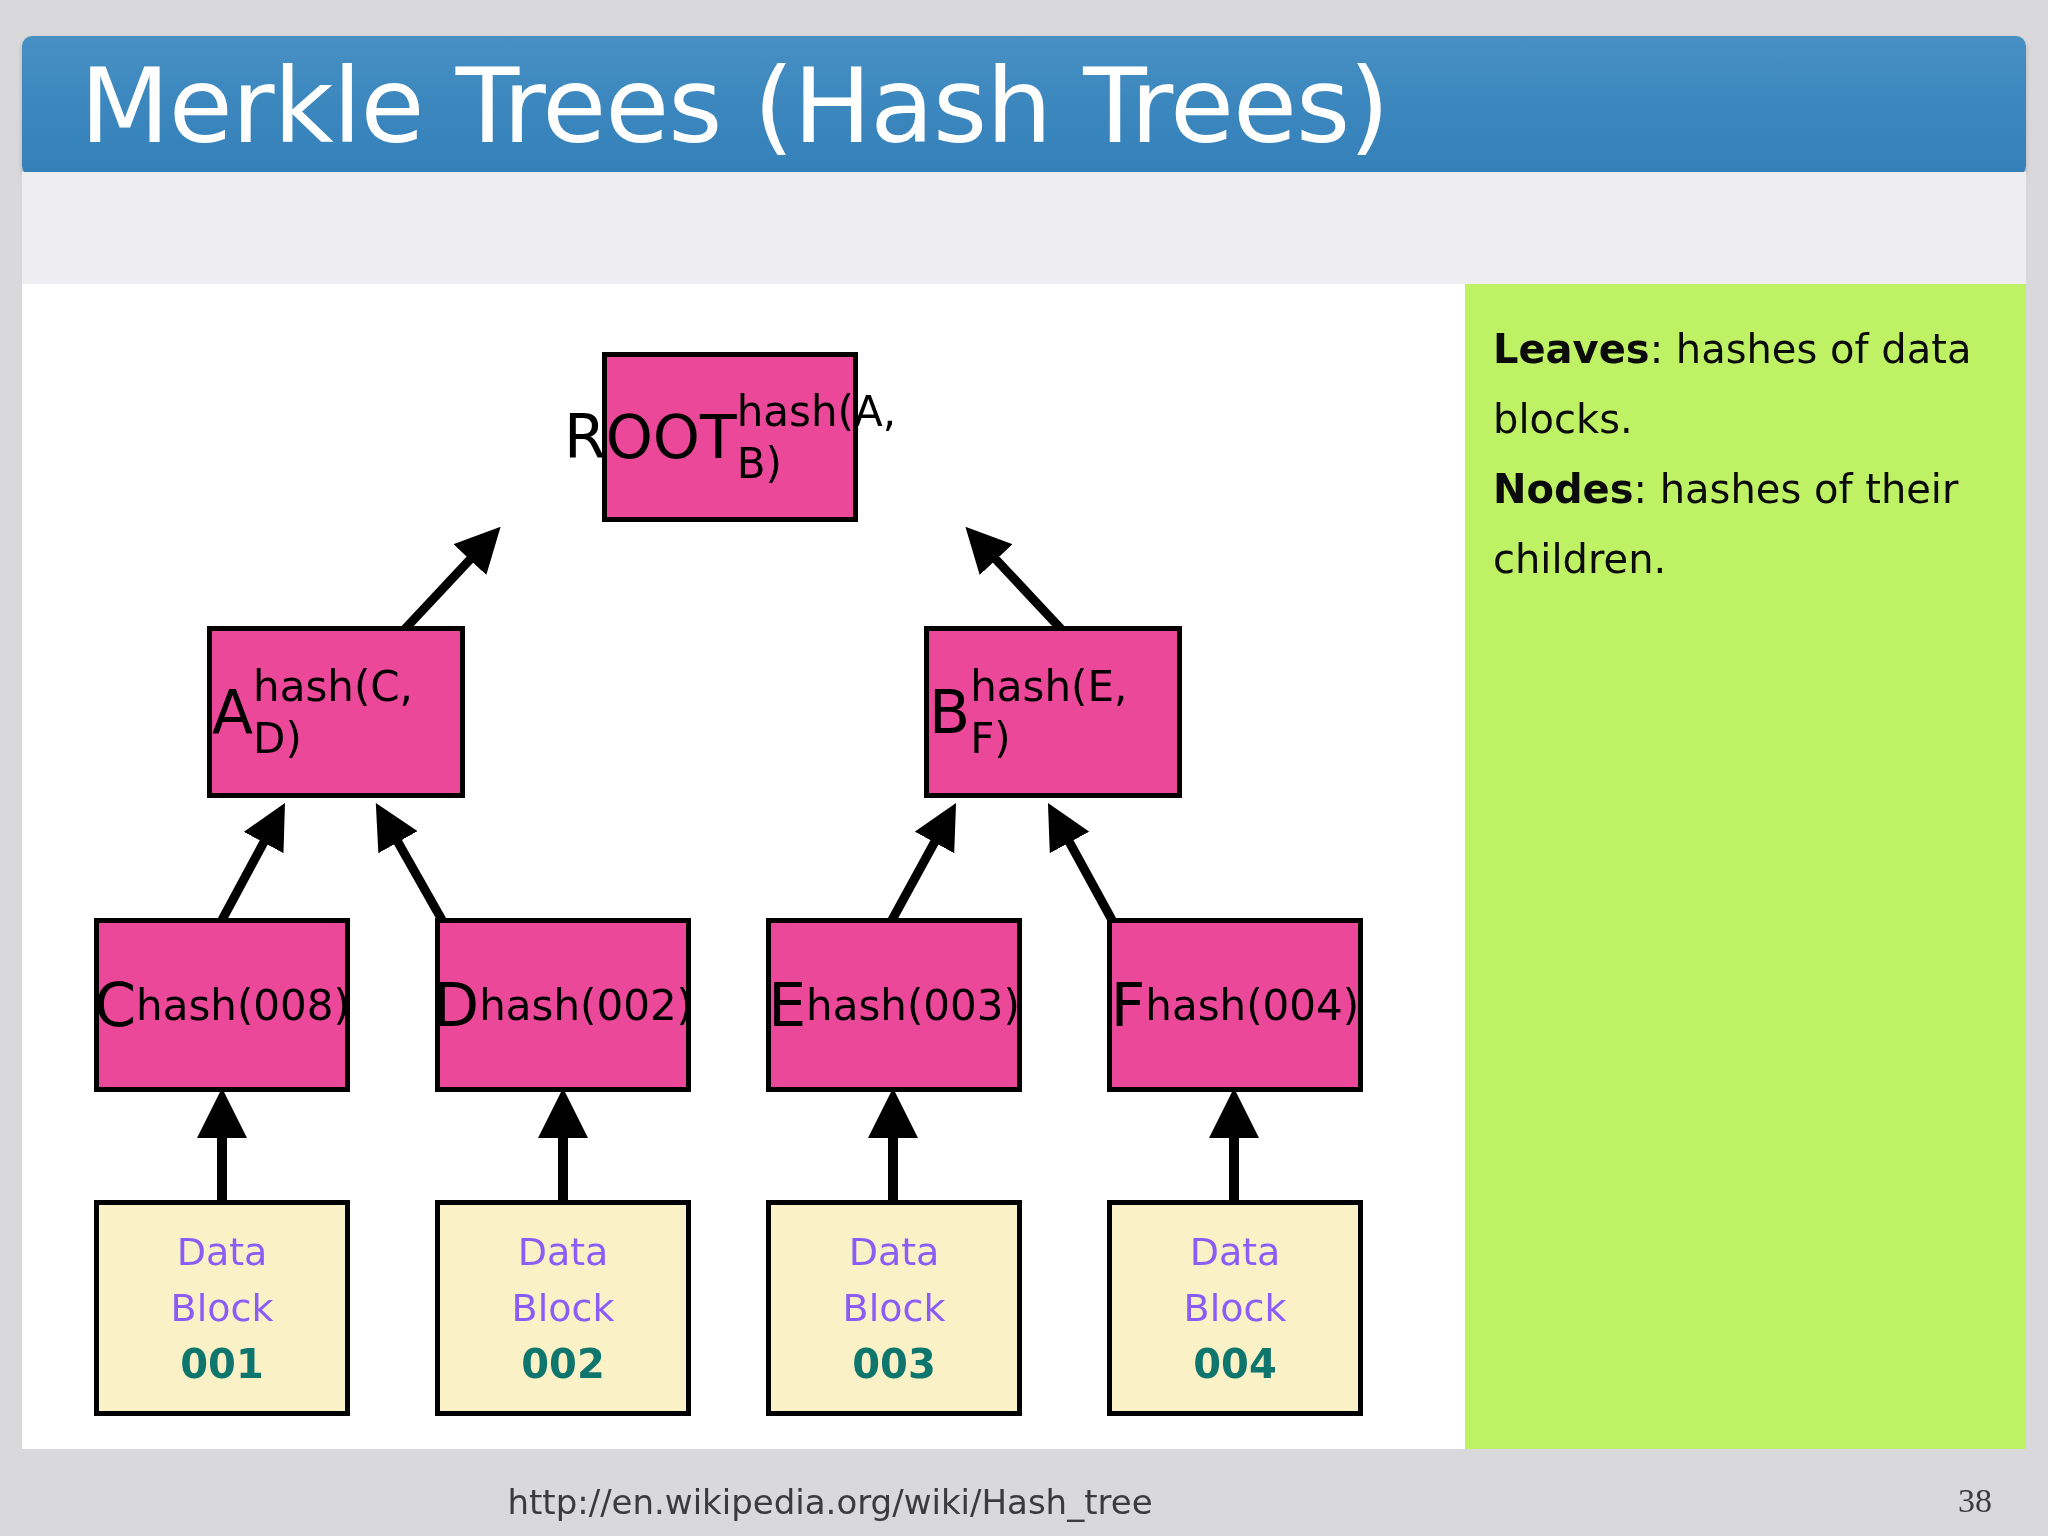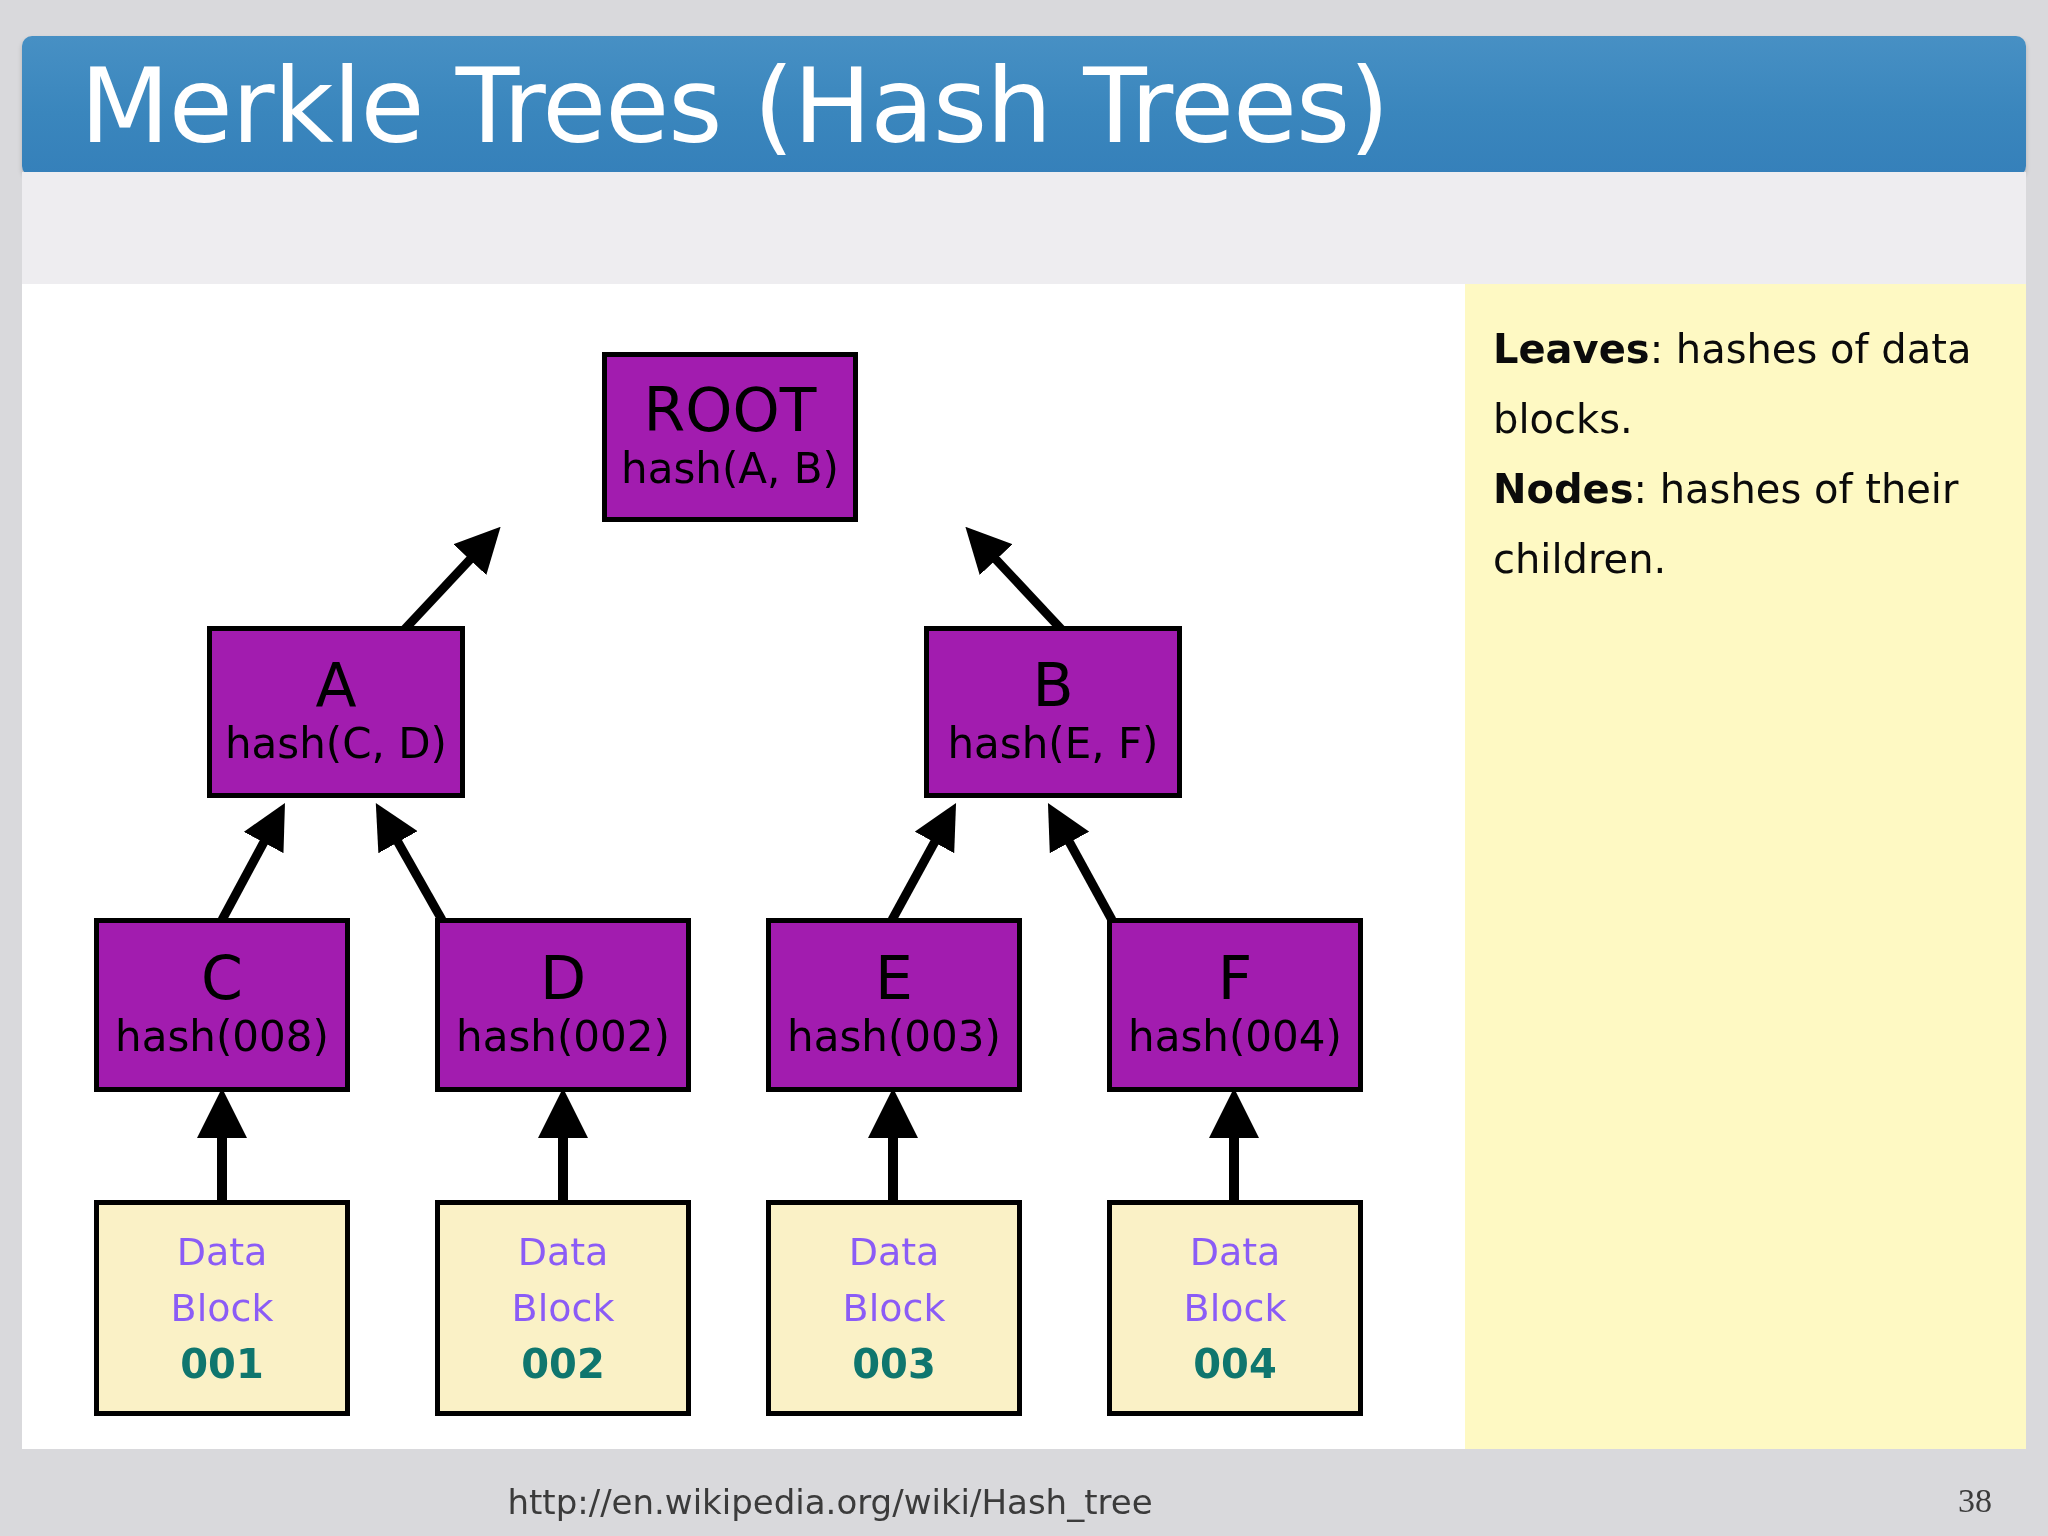--- a/index.html
+++ b/index.html
@@ -63,21 +63,21 @@
     background: #ffffff;
   }
 
   
   #sidebar-panel {
     position: absolute;
     left: 1465px;
     top: 284px;
     width: 561px;
     height: 1165px;
-    background: #fef9c3;
+    background: #bef264;
     box-sizing: border-box;
     padding: 30px 40px 0 28px;
   }
   .side-para {
     color: #0b0b0b;
     font-size: 40px;
     line-height: 70px;
     font-family: "DejaVu Sans", sans-serif;
     margin: 0;
   }
@@ -109,24 +109,24 @@
     top: 1482px;
     font-size: 34px;
     color: #3b3b3b;
     font-family: Liberation Serif, serif;
   }
 
   
   .node-box {
     position: absolute;
     border: 5px solid #000000;
-    background: #a21caf;
+    background: #ec4899;
     box-sizing: border-box;
     display: flex;
-    flex-direction: column;
+    flex-direction: row;
     align-items: center;
     justify-content: center;
     z-index: 3;
   }
   .node-title {
     font-size: 60px;
     line-height: 62px;
     color: #000;
     font-family: "DejaVu Sans", sans-serif;
     font-weight: 400;

